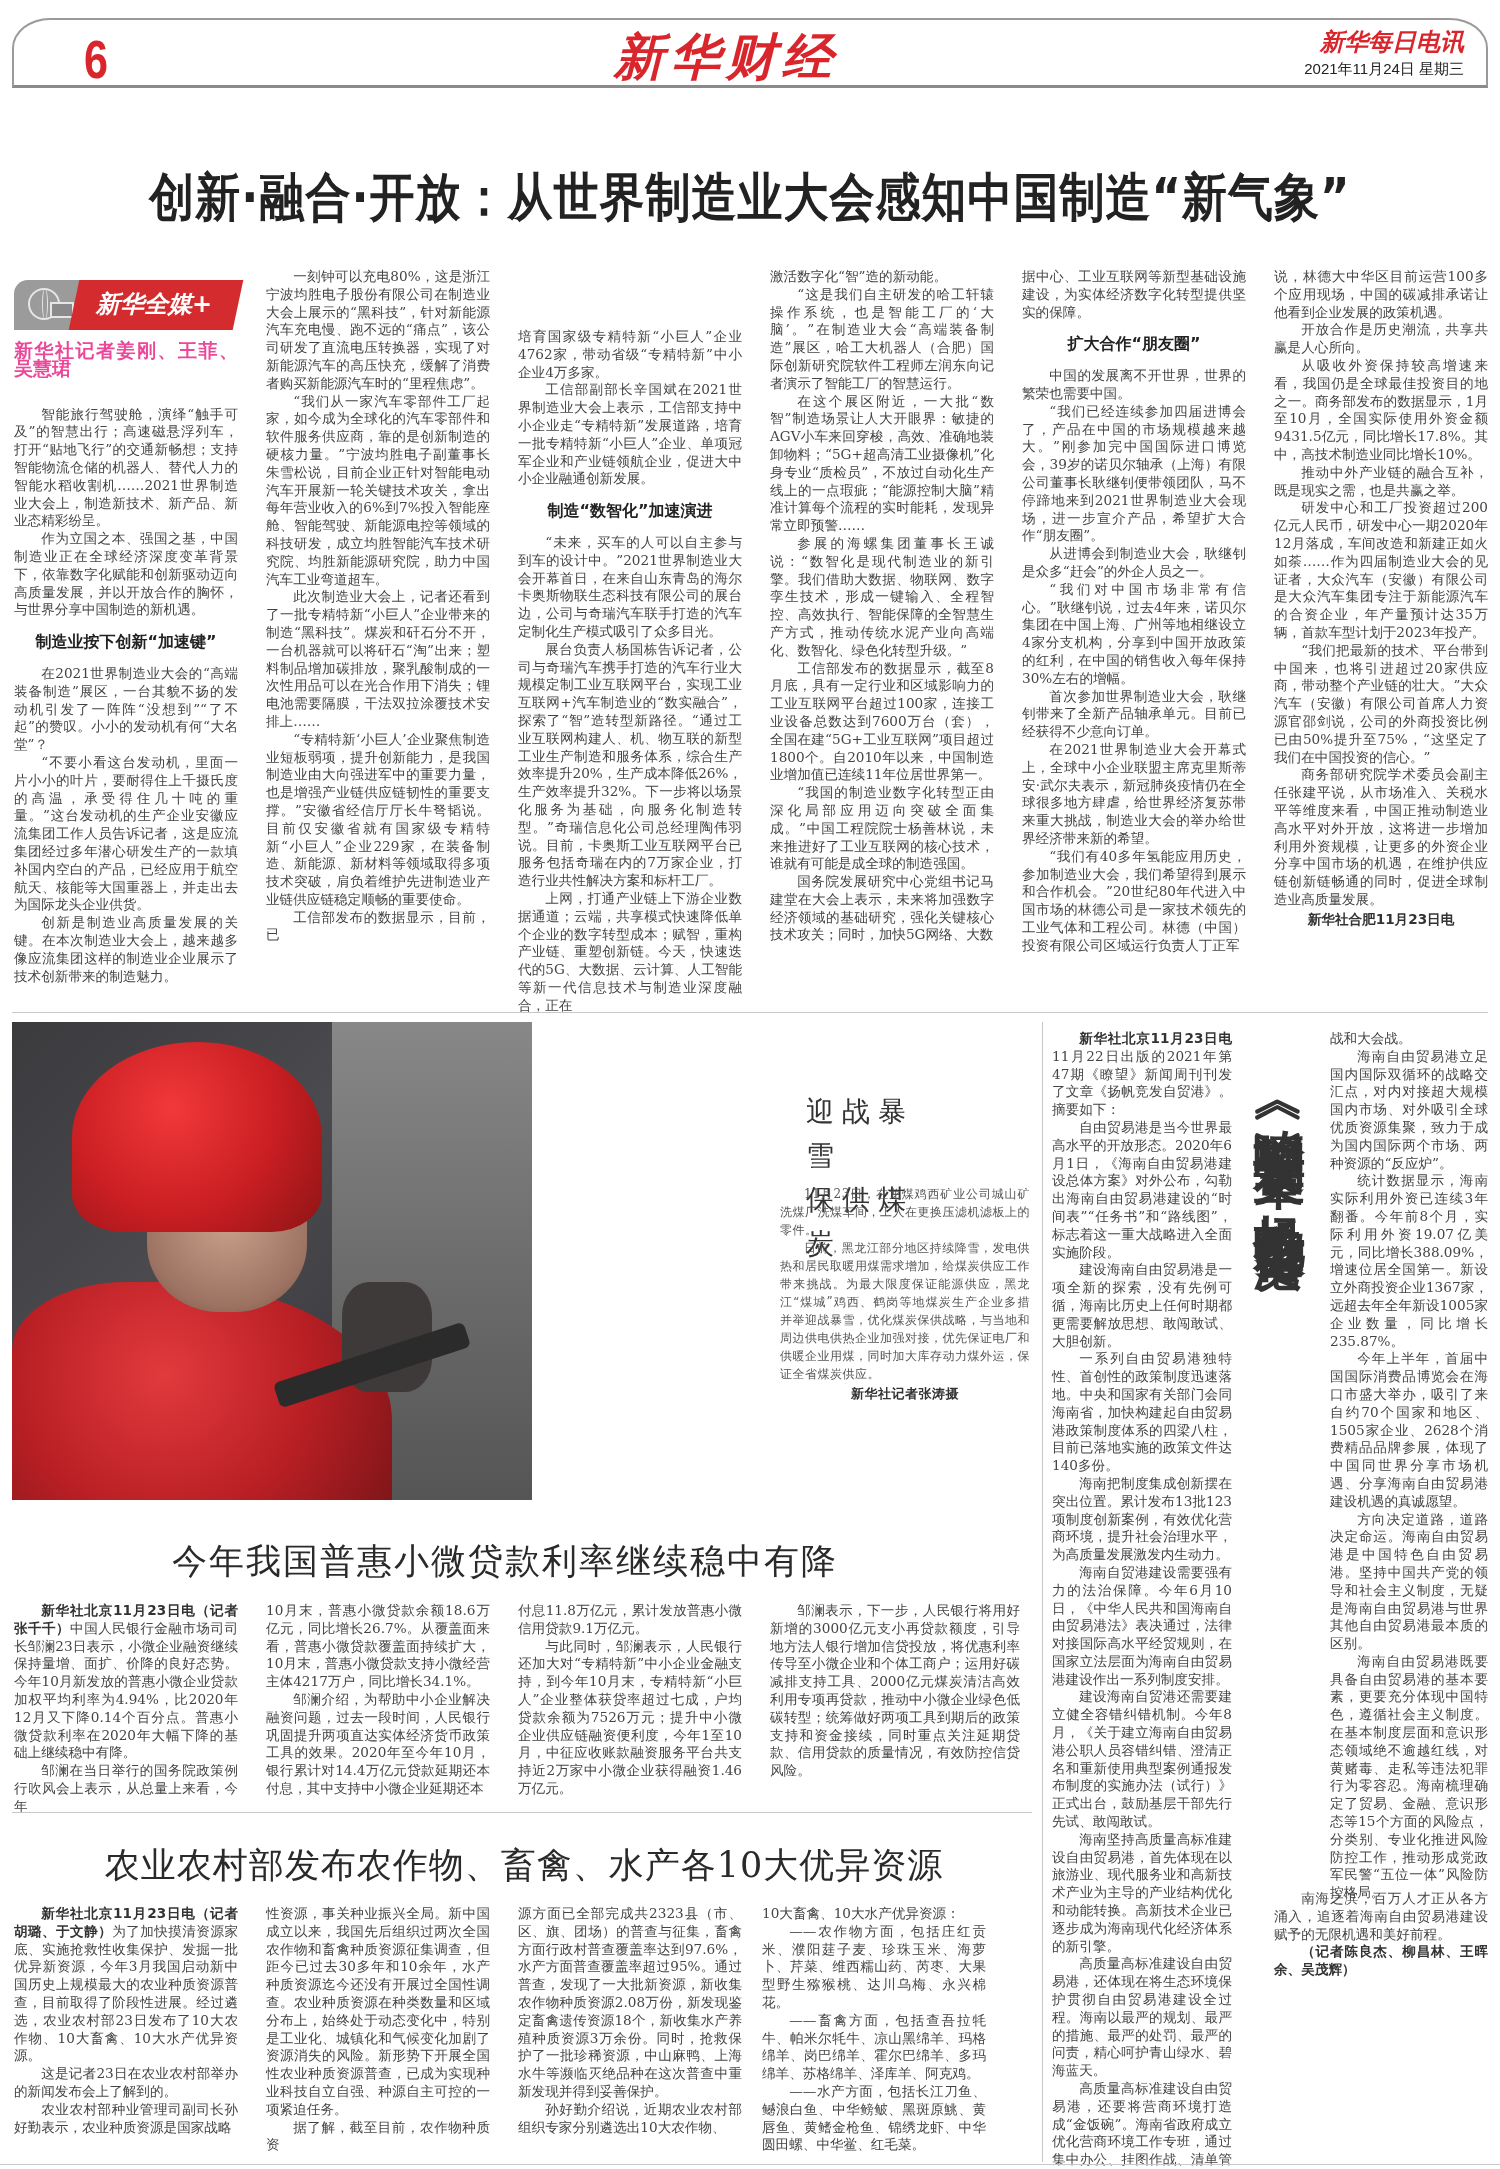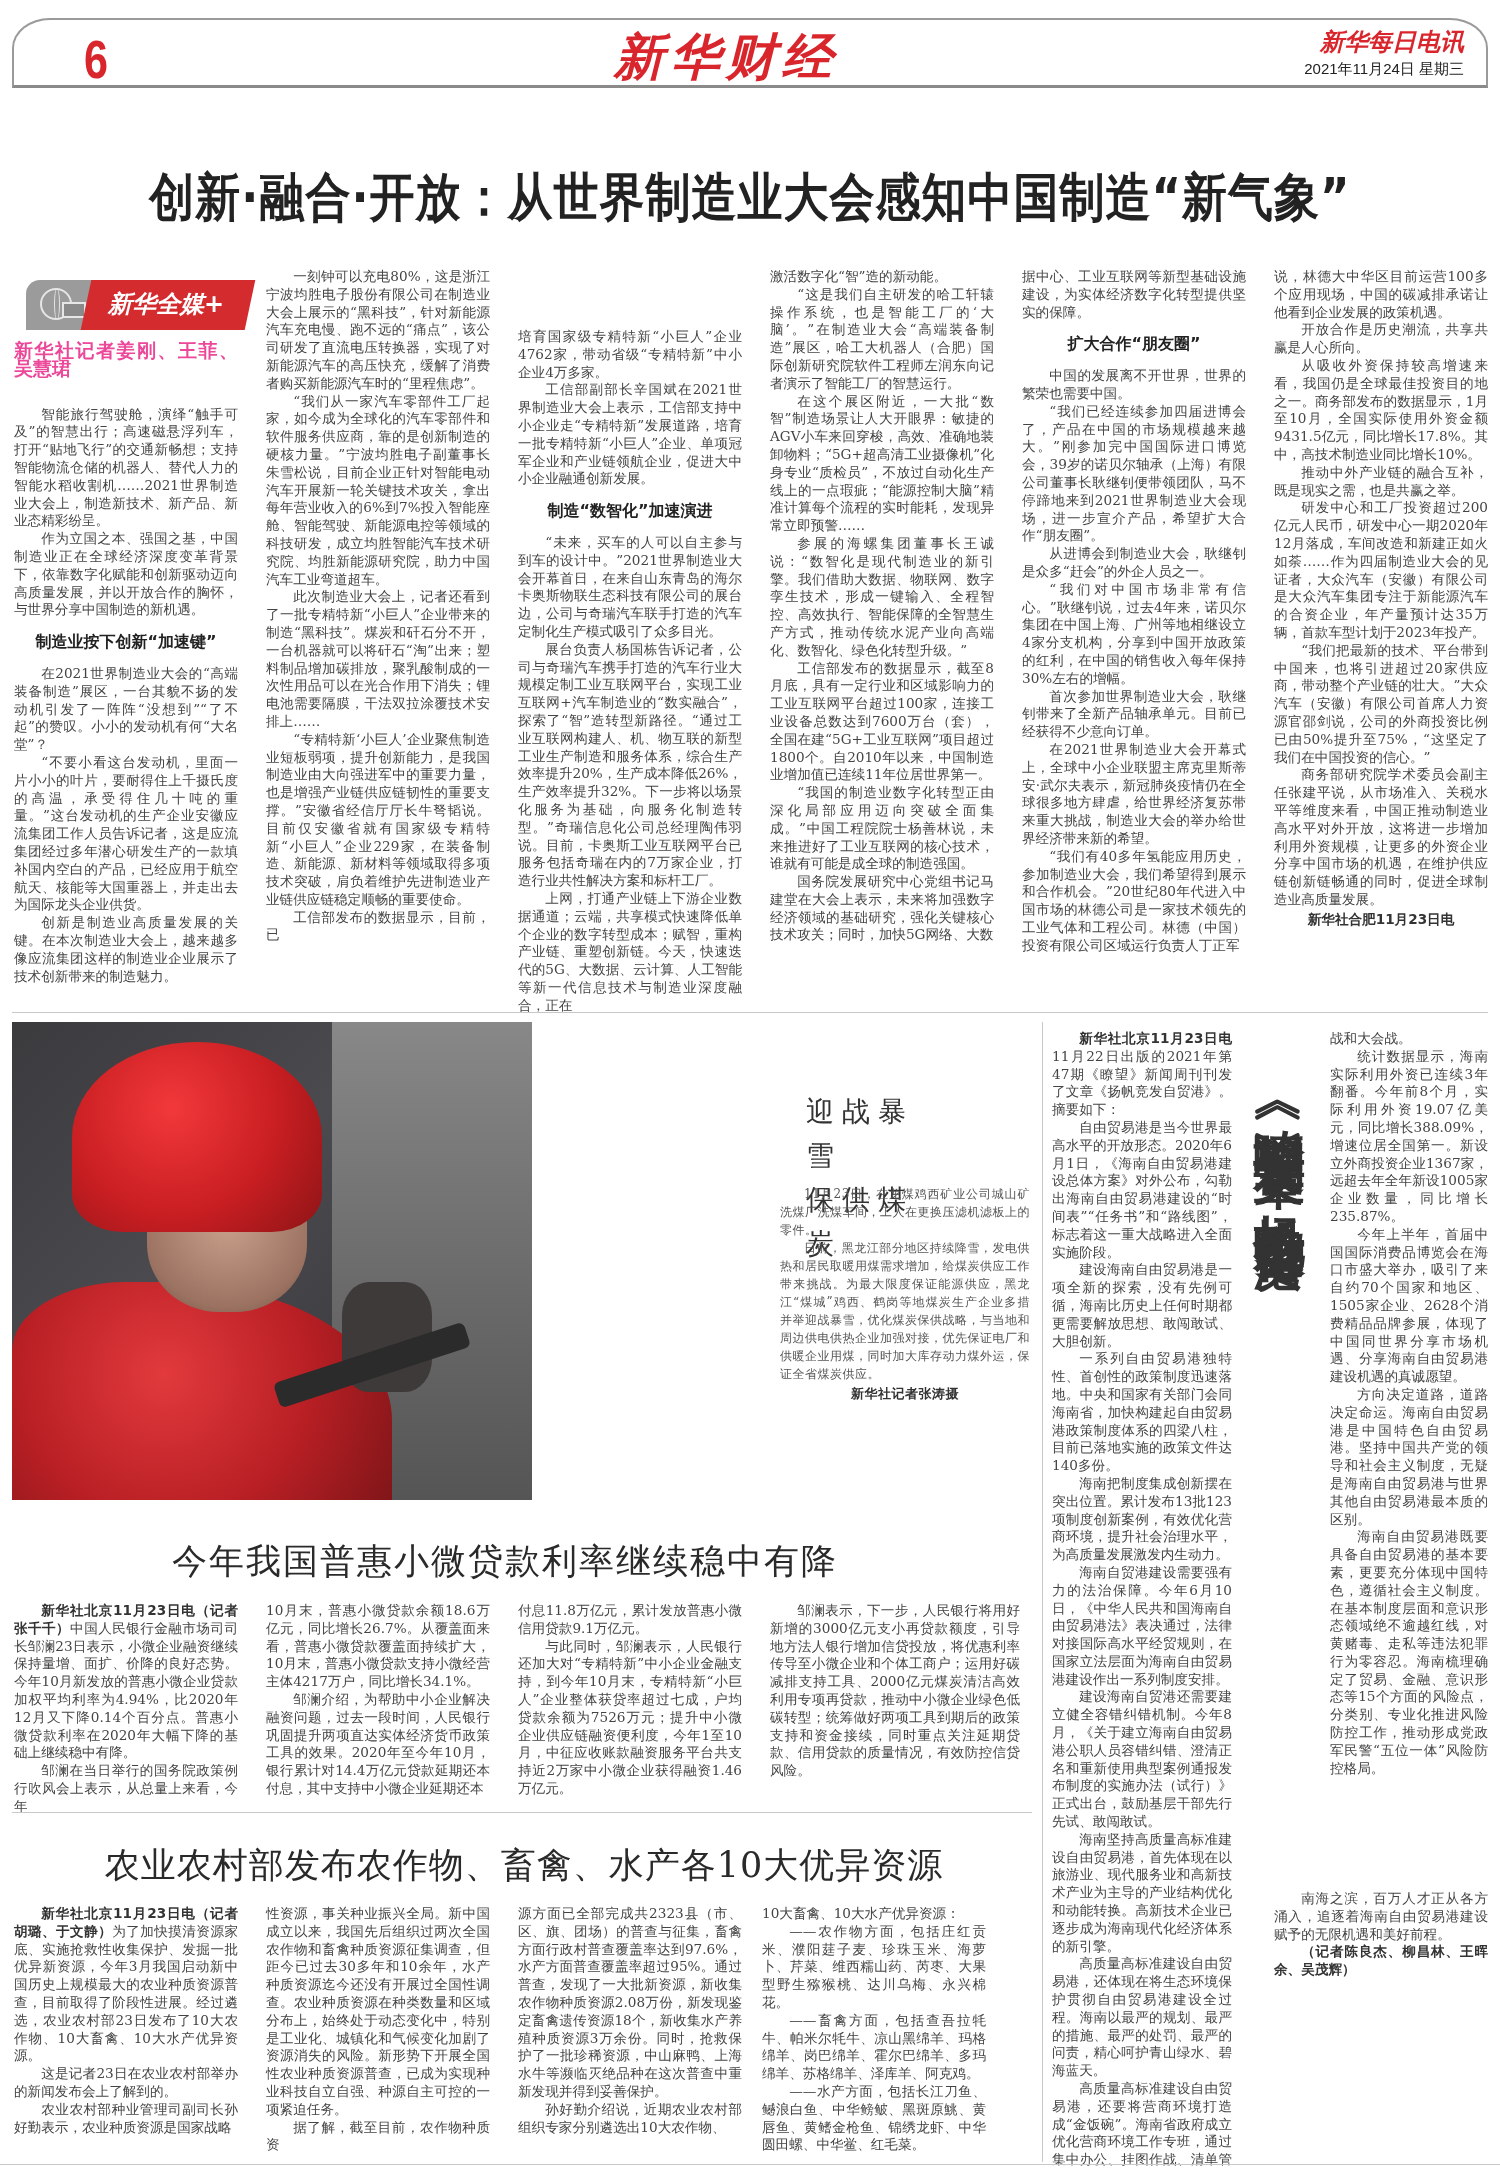--- a/index.html
+++ b/index.html
@@ -17,21 +17,21 @@
   .brand { position: absolute; right: 22px; top: 6px; text-align: right; }
   .brand-name { font-family: "DejaVu Serif", serif; font-size: 24px; font-weight: bold; color: #d9262c; font-style: italic; }
   .brand-date { font-family: "Liberation Sans", sans-serif; font-size: 15px; color: #222; margin-top: 2px; }
 
   .main-headline {
     position: absolute; left: 0; top: 168px; width: 1500px; text-align: center;
     font-family: "DejaVu Sans", sans-serif; font-size: 45px; font-weight: bold; color: #222;
     letter-spacing: 1px; transform: scaleY(1.15);
   }
 
-  .badge { position: absolute; left: 26px; top: 280px; width: 224px; height: 44px; }
+  .badge { position: absolute; left: 14px; top: 280px; width: 224px; height: 44px; }
   .badge-gray { position: absolute; left: 0; top: 0; width: 70px; height: 50px; background: #9b9b9b; border-radius: 14px 0 0 0; }
   .badge-red { position: absolute; left: 60px; top: 0; width: 164px; height: 50px; background: #d42b2f; transform: skewX(-12deg); }
   .badge-text { position: absolute; left: 82px; top: 8px; font-family: "DejaVu Sans", sans-serif; font-size: 24px; font-weight: bold; font-style: italic; color: #fff; }
   .globe { position: absolute; left: 14px; top: 8px; width: 32px; height: 32px; border: 2px solid #e6e6e6; border-radius: 50%; }
   .globe::before { content: ""; position: absolute; left: 12px; top: -2px; width: 4px; height: 32px; border-left: 1px solid #e6e6e6; border-right: 1px solid #e6e6e6; border-radius: 50%; }
   .laptop { position: absolute; left: 36px; top: 22px; width: 24px; height: 16px; border: 2px solid #e6e6e6; background: #8a8a8a; }
 
   .col { position: absolute; font-size: 13.6px; line-height: 17.8px; text-align: justify; color: #444; }
   .col p { text-indent: 2em; }
   .col p.noindent { text-indent: 0; }
@@ -183,20 +183,21 @@
   <p>建设海南自贸港还需要建立健全容错纠错机制。今年8月，《关于建立海南自由贸易港公职人员容错纠错、澄清正名和重新使用典型案例通报发布制度的实施办法（试行）》正式出台，鼓励基层干部先行先试、敢闯敢试。</p>
   <p>海南坚持高质量高标准建设自由贸易港，首先体现在以旅游业、现代服务业和高新技术产业为主导的产业结构优化和动能转换。高新技术企业已逐步成为海南现代化经济体系的新引擎。</p>
   <p>高质量高标准建设自由贸易港，还体现在将生态环境保护贯彻自由贸易港建设全过程。海南以最严的规划、最严的措施、最严的处罚、最严的问责，精心呵护青山绿水、碧海蓝天。</p>
   <p>高质量高标准建设自由贸易港，还要将营商环境打造成“金饭碗”。海南省政府成立优化营商环境工作专班，通过集中办公、挂图作战、清单管理的办法，打响营商环境问题的歼灭</p>
 </div>
 
 <div class="vertical-headline">《瞭望》刊发文章：扬帆竞发自贸港</div>
 
 <div class="col" style="left:1330px; top:1030px; width:158px;">
   <p class="noindent">战和大会战。</p>
+  <p>海南自由贸易港立足国内国际双循环的战略交汇点，对内对接超大规模国内市场、对外吸引全球优质资源集聚，致力于成为国内国际两个市场、两种资源的“反应炉”。</p>
   <p>统计数据显示，海南实际利用外资已连续3年翻番。今年前8个月，实际利用外资19.07亿美元，同比增长388.09%，增速位居全国第一。新设立外商投资企业1367家，远超去年全年新设1005家企业数量，同比增长235.87%。</p>
   <p>今年上半年，首届中国国际消费品博览会在海口市盛大举办，吸引了来自约70个国家和地区、1505家企业、2628个消费精品品牌参展，体现了中国同世界分享市场机遇、分享海南自由贸易港建设机遇的真诚愿望。</p>
   <p>方向决定道路，道路决定命运。海南自由贸易港是中国特色自由贸易港。坚持中国共产党的领导和社会主义制度，无疑是海南自由贸易港与世界其他自由贸易港最本质的区别。</p>
   <p>海南自由贸易港既要具备自由贸易港的基本要素，更要充分体现中国特色，遵循社会主义制度。在基本制度层面和意识形态领域绝不逾越红线，对黄赌毒、走私等违法犯罪行为零容忍。海南梳理确定了贸易、金融、意识形态等15个方面的风险点，分类别、专业化推进风险防控工作，推动形成党政军民警“五位一体”风险防控格局。</p>
 </div>
 <div class="col" style="left:1274px; top:1890px; width:214px;">
   <p>南海之滨，百万人才正从各方涌入，追逐着海南自由贸易港建设赋予的无限机遇和美好前程。</p>
   <div class="dateline" style="text-indent:2em;">（记者陈良杰、柳昌林、王晖余、吴茂辉）</div>
 </div>
 

